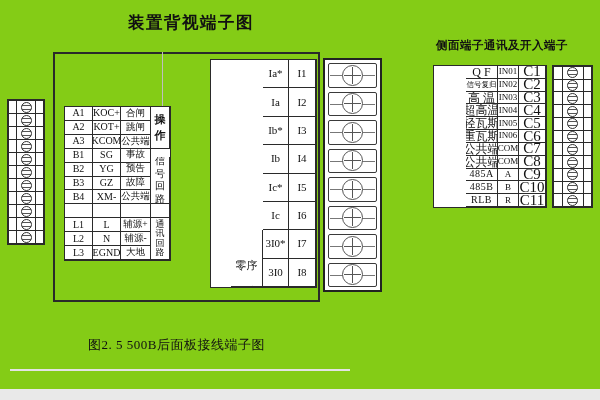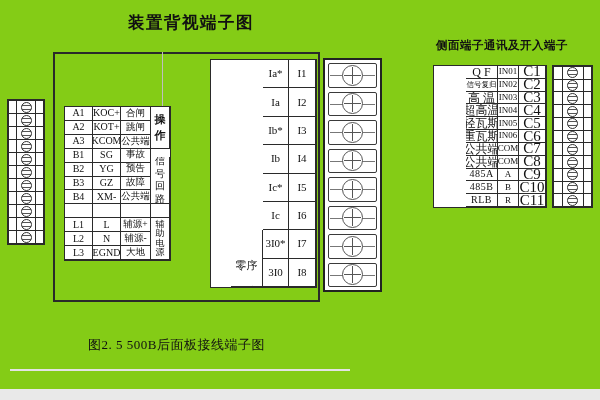--- a/index.html
+++ b/index.html
@@ -176,21 +176,21 @@
     <div class="g-op">
         <span class="vstack v-op">操作</span>
       </div>
     <div class="g-sig">
         <span class="vstack v-sig">信号回路</span>
       </div>
     <div class="g-bk">
         <span></span>
       </div>
     <div class="g-aux">
-        <span class="vstack v-aux">辅助电源</span>
+        <span class="vstack v-aux">通讯回路</span>
       </div>
   </div>
 
   <div class="tbl" id="tbl-ct">
     <div class="ct-zero">
         <span class="v2x2">零序电流</span>
       </div>
     <div class="c3 r1">Ia*</div>
     <div class="c4 r1">I1</div>
     <div class="c3 r2">Ia</div>

